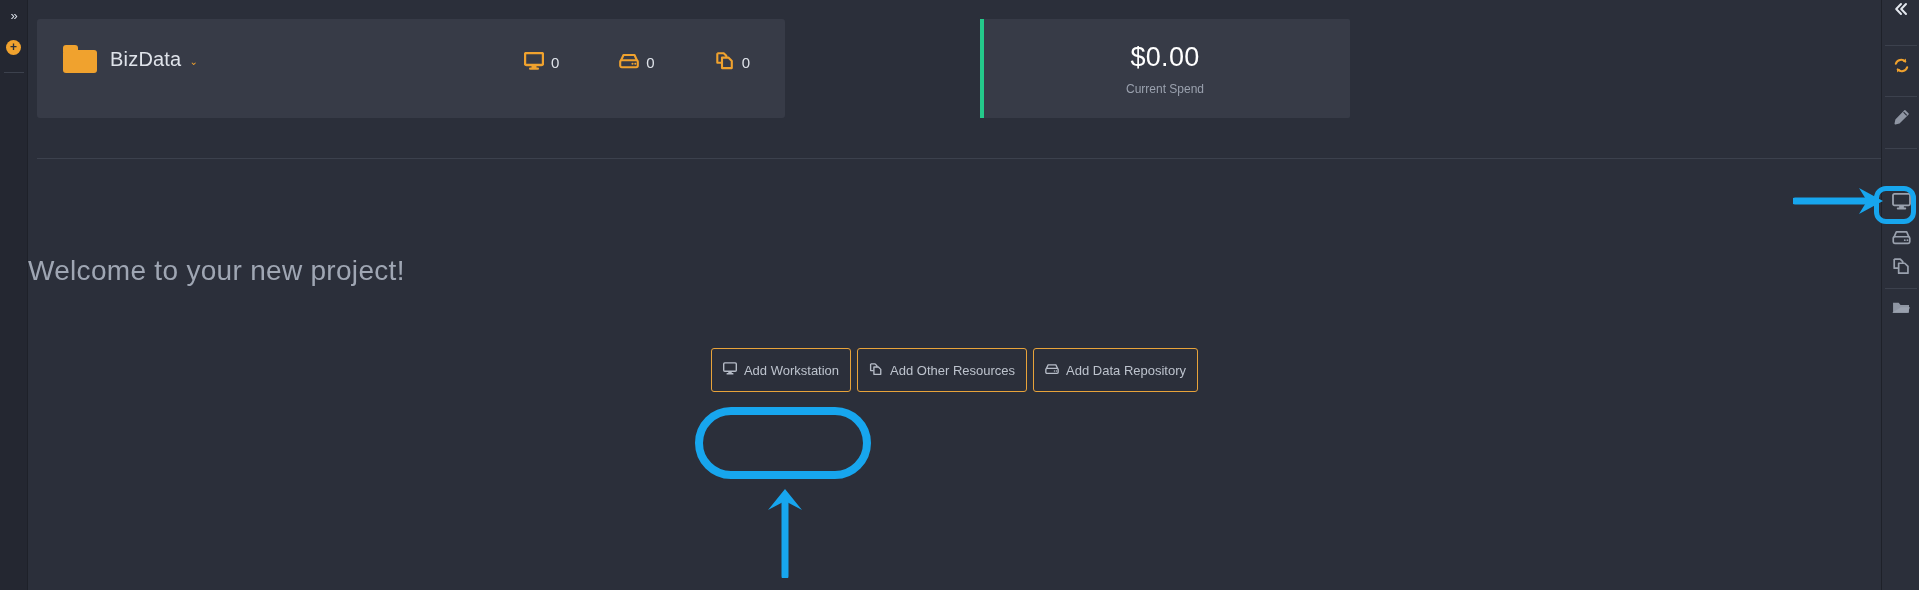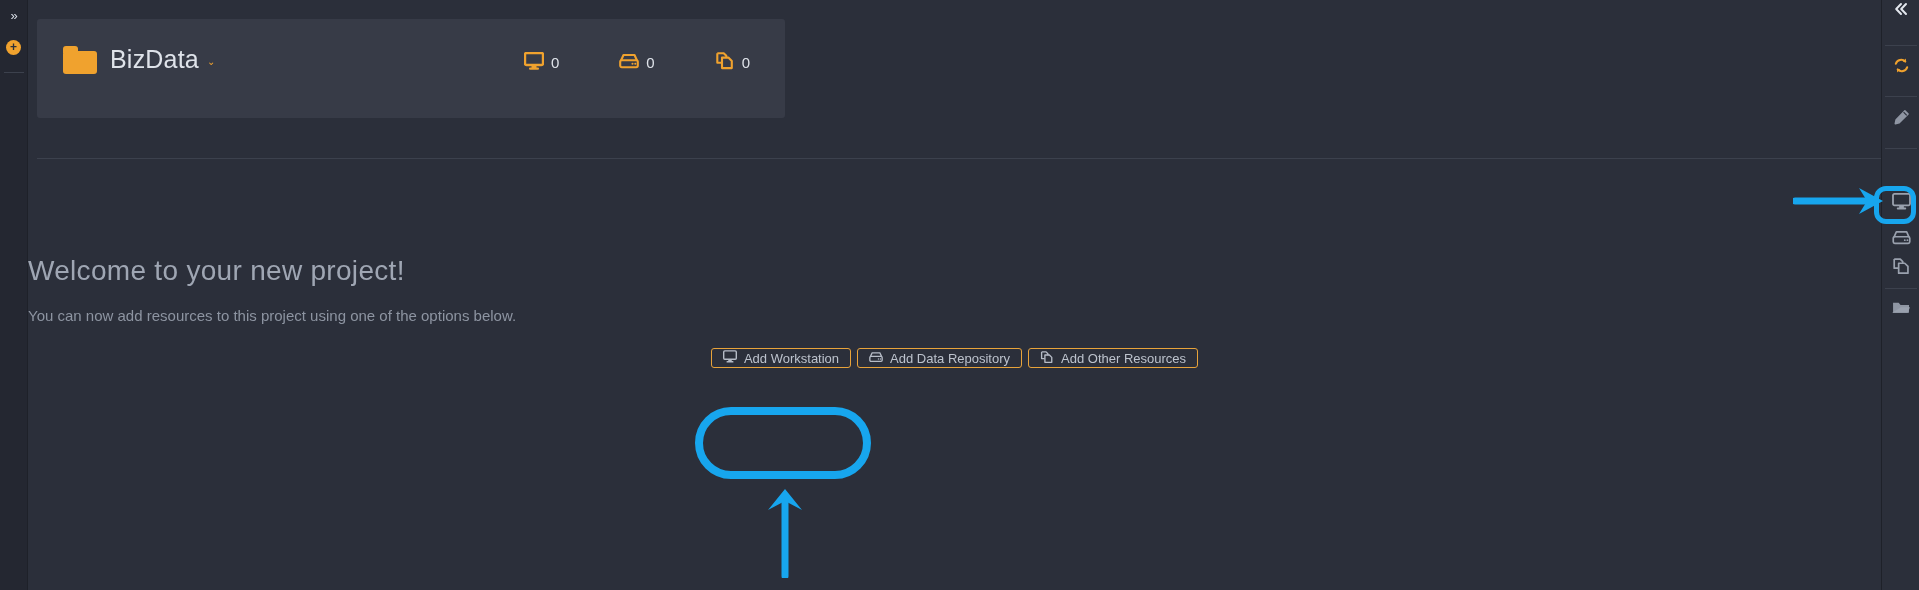--- a/index.html
+++ b/index.html
@@ -62,21 +62,21 @@
   .folder-icon { width:34px; height:28px; position:relative; margin-right:13px; }
   .folder-icon .tab {
     position:absolute; left:0; top:0; width:15px; height:7px;
     background:#f0a22e; border-radius:3px 3px 0 0;
   }
   .folder-icon .body {
     position:absolute; left:0; top:5px; width:34px; height:23px;
     background:#f0a22e; border-radius:3px;
   }
   .proj-name {
-    color:#dfe3ea; font-size:25px; font-weight:400; letter-spacing:.2px;
+    color:#dfe3ea; font-size:20px; font-weight:400; letter-spacing:.2px;
     white-space:nowrap;
   }
   .proj-caret { color:#f0a22e; font-size:10px; margin-left:8px; transform:translateY(2px); }
 
   .counts { position:absolute; right:35px; top:32px; display:flex; align-items:center; gap:60px; }
   .count-item { display:flex; align-items:center; gap:7px; }
   .count-val { color:#dfe3ea; font-size:15px; }
 
   .stat-card {
     position:absolute; top:0; height:99px; background:#373b47; border-radius:2px;
@@ -93,21 +93,21 @@
   
   .welcome { position:absolute; left:0; top:255px; width:1853px; text-align:left; }
   .welcome-title { color:#9fa6b3; font-size:28px; font-weight:400; letter-spacing:.3px; }
   .welcome-sub { color:#8d94a1; font-size:15px; margin-top:20px; }
 
   .btn-row {
     position:absolute; left:0; top:348px; width:1853px;
     display:flex; justify-content:center; gap:6px;
   }
   .res-btn {
-    height:20px; padding:0 11px; background:transparent;
+    height:44px; padding:0 11px; background:transparent;
     border:1px solid #e8a33a; border-radius:3px;
     color:#bdc3cd; font-size:13px; font-family:"Liberation Sans", sans-serif;
     display:flex; align-items:center; gap:7px; cursor:pointer; white-space:nowrap;
   }
 
   
   .anno-ring {
     position:absolute; left:695px; top:407px; width:176px; height:72px;
     border:8px solid #17a6ee; border-radius:36px; pointer-events:none;
   }
@@ -173,64 +173,68 @@
                 <path d="M2.3 2.2 h6.4 l2.6 2.6 v2.1" stroke="#f0a22e" stroke-width="2.1" fill="none" stroke-linejoin="round"></path>
                 <path d="M2.3 2.2 v9.6 h4.3" stroke="#f0a22e" stroke-width="2.1" fill="none" stroke-linejoin="round"></path>
                 <path d="M7 6.6 h6.4 l3.4 3.4 v7.1 h-9.8 z" stroke="#f0a22e" stroke-width="2.1" fill="none" stroke-linejoin="round"></path>
               </svg>
             </span>
             <span class="count-val">0</span>
           </div>
         </div>
       </div>
 
+      <div class="stat-card" style="left:943px; width:370px;">
+        <div class="bar" style="background:#24c98a;"></div>
+        <div class="stat-value">$0.00</div>
+        <div class="stat-label">Current Spend</div>
+      </div>
 
     </div>
 
     <div class="hr-divider"></div>
 
     <div class="welcome">
       <div class="welcome-title">Welcome to your new project!</div>
-      <div class="welcome-sub">You can now add resources to this project using one of the options below.</div>
     </div>
 
     <div class="btn-row">
       <div class="res-btn">
         <span>
           <svg width="14" height="13" viewBox="0 0 20 18" fill="none">
             <rect x="1" y="1" width="18" height="12" rx="1.5" stroke="#b6bcc7" stroke-width="2"></rect>
             <rect x="7.5" y="13" width="5" height="3" fill="#b6bcc7"></rect>
             <rect x="5" y="15.5" width="10" height="2.2" rx="1" fill="#b6bcc7"></rect>
           </svg>
         </span>
         <span>Add Workstation</span>
       </div>
 
       <div class="res-btn">
         <span>
+          <svg width="14" height="14" viewBox="0 0 20 19" fill="none">
+            <path d="M2.3 2.2 h6.4 l2.6 2.6 v2.1" stroke="#b6bcc7" stroke-width="1.9" fill="none" stroke-linejoin="round"></path>
+            <path d="M2.3 2.2 v9.6 h4.3" stroke="#b6bcc7" stroke-width="1.9" fill="none" stroke-linejoin="round"></path>
+            <path d="M7 6.6 h6.4 l3.4 3.4 v7.1 h-9.8 z" stroke="#b6bcc7" stroke-width="1.9" fill="none" stroke-linejoin="round"></path>
+          </svg>
+        </span>
+        <span>Add Other Resources</span>
+      </div>
+
+      <div class="res-btn">
+        <span>
           <svg width="14" height="12" viewBox="0 0 20 16" fill="none">
             <path d="M2 7.5 L4.5 2 H15.5 L18 7.5" stroke="#b6bcc7" stroke-width="1.9" stroke-linejoin="round" fill="none"></path>
             <rect x="1.2" y="7.2" width="17.6" height="7" rx="1.6" stroke="#b6bcc7" stroke-width="1.9" fill="none"></rect>
             <circle cx="13.5" cy="10.8" r="1" fill="#b6bcc7"></circle>
             <circle cx="16.3" cy="10.8" r="1" fill="#b6bcc7"></circle>
           </svg>
         </span>
         <span>Add Data Repository</span>
       </div>
-
-      <div class="res-btn">
-        <span>
-          <svg width="14" height="14" viewBox="0 0 20 19" fill="none">
-            <path d="M2.3 2.2 h6.4 l2.6 2.6 v2.1" stroke="#b6bcc7" stroke-width="1.9" fill="none" stroke-linejoin="round"></path>
-            <path d="M2.3 2.2 v9.6 h4.3" stroke="#b6bcc7" stroke-width="1.9" fill="none" stroke-linejoin="round"></path>
-            <path d="M7 6.6 h6.4 l3.4 3.4 v7.1 h-9.8 z" stroke="#b6bcc7" stroke-width="1.9" fill="none" stroke-linejoin="round"></path>
-          </svg>
-        </span>
-        <span>Add Other Resources</span>
-      </div>
     </div>
   </div>
 
   <div class="right-rail">
 
     <div class="rr-item" style="top:2px;">
       <span class="rr-icon">
         <svg width="16" height="14" viewBox="0 0 16 14" fill="none">
           <path d="M8 2 L3.2 7 L8 12" stroke="#e3e7ee" stroke-width="2" fill="none" stroke-linecap="round" stroke-linejoin="round"></path>
           <path d="M13 2 L8.2 7 L13 12" stroke="#e3e7ee" stroke-width="2" fill="none" stroke-linecap="round" stroke-linejoin="round"></path>

